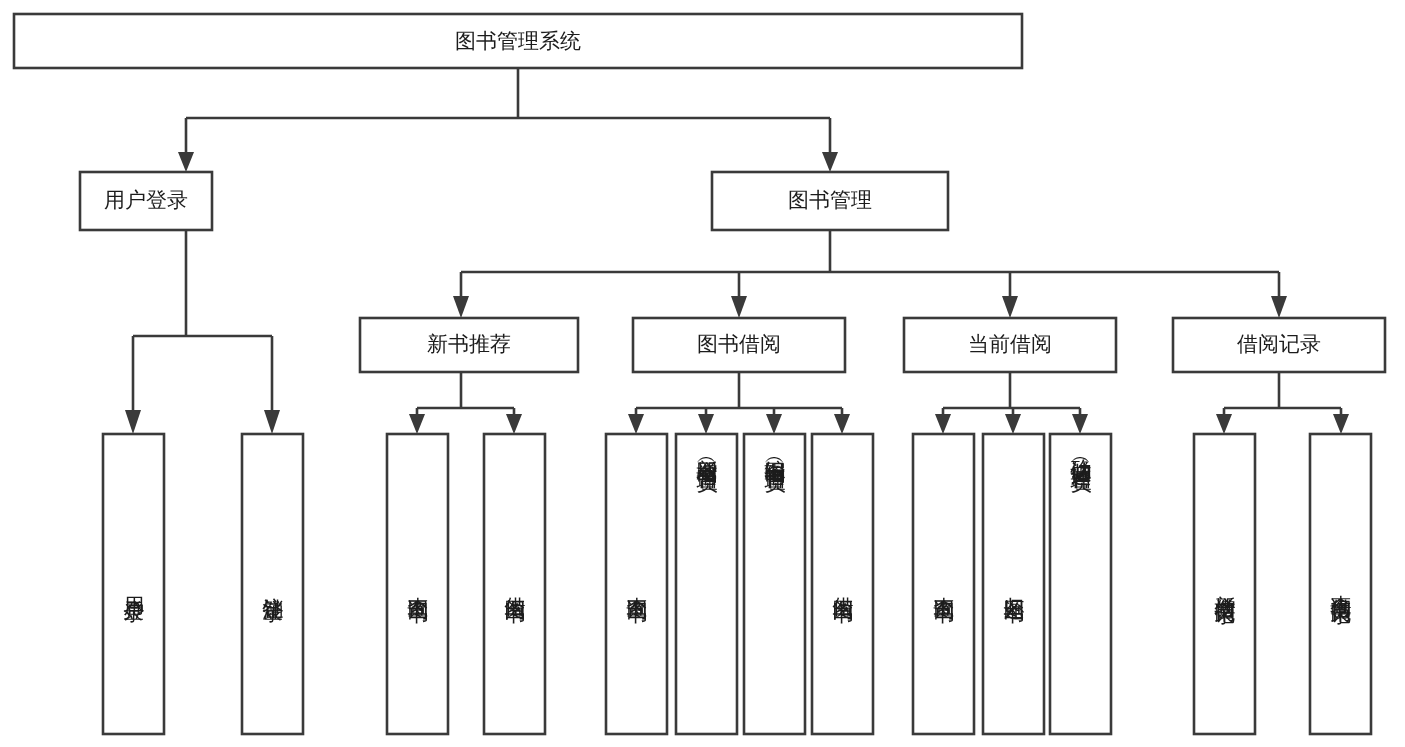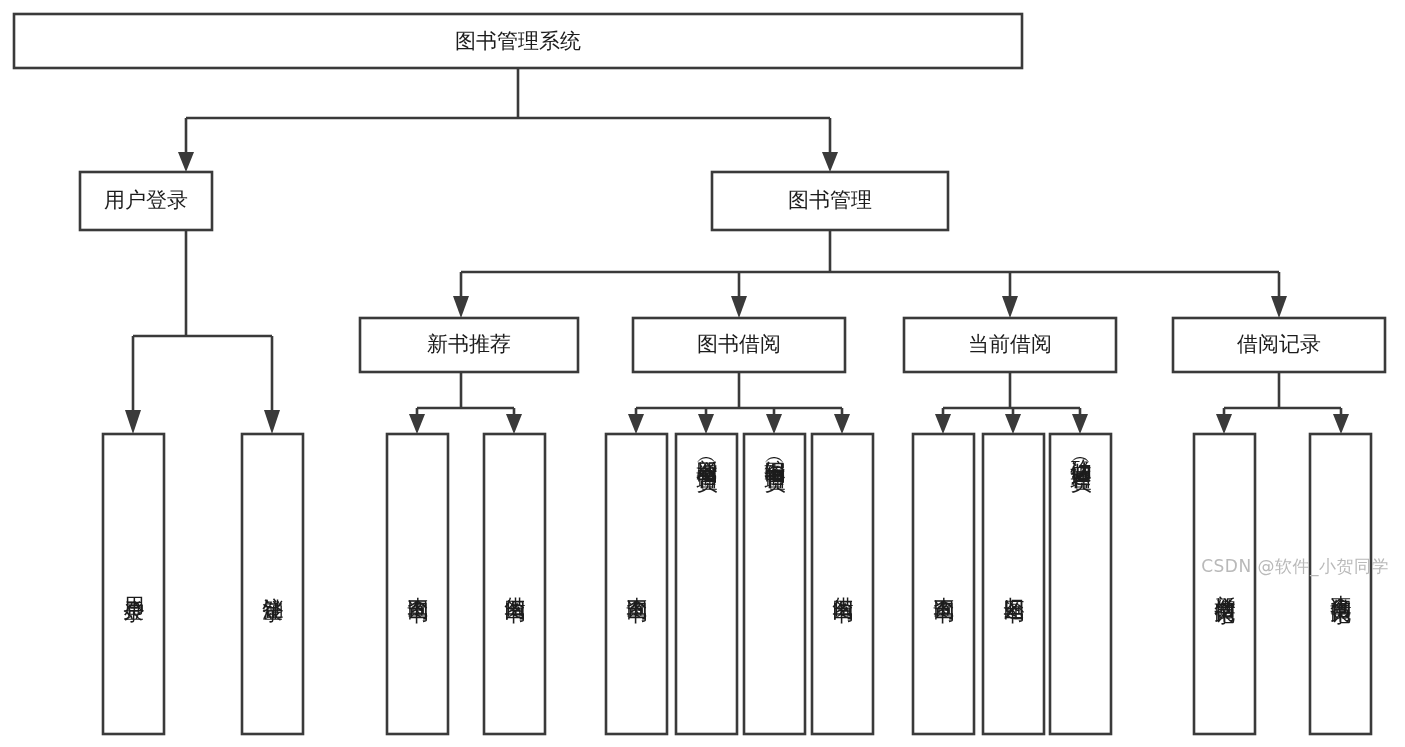--- a/index.html
+++ b/index.html
@@ -233,15 +233,14 @@
   </div>
 
   <div class="vlabel-wrap" style="left:1194px; top:434px; width:61px; height:300px;">
     <span class="vlabel">新增借阅记录</span>
   </div>
 
   <div class="vlabel-wrap" style="left:1310px; top:434px; width:61px; height:300px;">
     <span class="vlabel">查询借阅记录</span>
   </div>
 
-  <div id="watermark">CSDN @软件_小贺同学</div>
 
 </div>
 
 </body></html>

